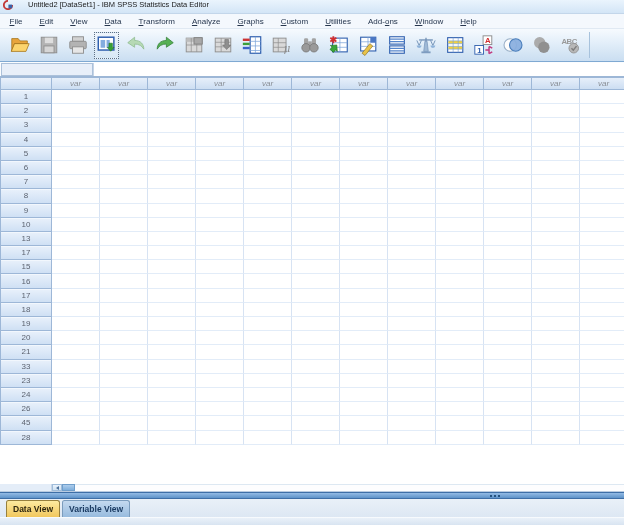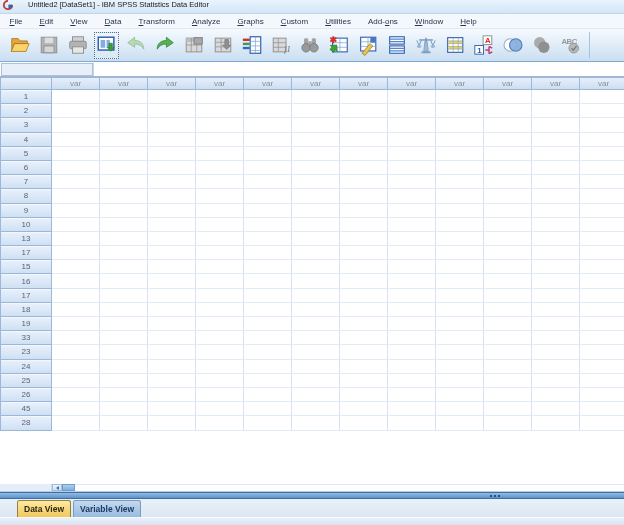--- a/index.html
+++ b/index.html
@@ -35,21 +35,21 @@
 
   
   .cellrefrow{height:15px;flex:0 0 15px;display:flex;align-items:center;background:#fbfdff;
     border-bottom:1px solid #9db7d6;box-sizing:border-box;}
   .cellref{width:92px;height:13px;flex:0 0 92px;margin-left:1px;box-sizing:border-box;
     background:#e8eff9;border:1px solid #acc1da;font-size:8px;}
   .celleditor{flex:1;height:13px;background:#ffffff;border-left:1px solid #c6d5e7;font-size:8px;}
 
   
   .grid{flex:0 0 407px;height:407px;overflow:hidden;background:#fff;}
-  .gridhead{display:flex;height:13px;}
+  .gridhead{display:flex;height:13px;font-style:italic;}
   .corner{width:52px;flex:0 0 52px;box-sizing:border-box;
     background:linear-gradient(#eaf1fb,#cddff3);
     border:1px solid #9db7d7;}
   .hcell{width:48px;flex:0 0 48px;box-sizing:border-box;display:flex;align-items:center;justify-content:center;
     background:linear-gradient(#e7effa,#ccdef2);
     border:1px solid #9db7d7;border-left:none;
     font-size:8px;color:#8a8f96;}
   .gridbody{height:394px;overflow:hidden;}
   .grow{display:flex;height:14.2px;}
   .rhead{width:52px;flex:0 0 52px;box-sizing:border-box;display:flex;align-items:center;justify-content:center;
@@ -73,21 +73,21 @@
   .hs-track{flex:1;background:#fdfdfe;border-top:1px solid #dde8f2;box-sizing:border-box;}
 
   
   .splitter{height:7px;flex:0 0 7px;position:relative;
     background:linear-gradient(#93bbe5,#5e92c8);
     border-top:1px solid #3e6ea6;border-bottom:1px solid #3e6ea6;box-sizing:border-box;}
   .grip{position:absolute;left:490px;top:1.5px;display:flex;gap:2px;}
   .grip i{width:2px;height:2px;background:#24517f;display:block;}
 
   
-  .tabsrow{height:18px;flex:0 0 18px;display:flex;align-items:flex-end;gap:2px;padding-left:17px;
+  .tabsrow{height:18px;flex:0 0 18px;display:flex;align-items:flex-end;gap:2px;padding-left:6px;
     background:linear-gradient(#e9f0f8,#dde7f3);box-sizing:border-box;}
   .tab{font-size:8.5px;font-weight:bold;padding:2.5px 6px 3.5px;border-radius:2.5px 2.5px 0 0;
     box-sizing:border-box;cursor:default;}
   .tab.active{background:linear-gradient(#fdeaa0,#f1c75d);border:1px solid #97803e;border-bottom:none;color:#2e2710;}
   .tab.inactive{background:linear-gradient(#c4d9ef,#97bbde);border:1px solid #7b9cbd;border-bottom:none;color:#1c3c63;margin-top:44px;}
 
   
   .statusbar{flex:1;background:linear-gradient(#eaf1f9,#d8e4f1);border-top:1px solid #f7fafd;box-sizing:border-box;}
 </style>
 </head>
@@ -545,20 +545,50 @@
           <div class="gcell"></div>
           <div class="gcell"></div>
           <div class="gcell"></div>
           <div class="gcell"></div>
           <div class="gcell"></div>
           <div class="gcell"></div>
           <div class="gcell"></div>
           <div class="gcell"></div>
         </div>
         <div class="grow">
+          <div class="rhead">20</div>
+          <div class="gcell"></div>
+          <div class="gcell"></div>
+          <div class="gcell"></div>
+          <div class="gcell"></div>
+          <div class="gcell"></div>
+          <div class="gcell"></div>
+          <div class="gcell"></div>
+          <div class="gcell"></div>
+          <div class="gcell"></div>
+          <div class="gcell"></div>
+          <div class="gcell"></div>
+          <div class="gcell"></div>
+        </div>
+        <div class="grow">
+          <div class="rhead">21</div>
+          <div class="gcell"></div>
+          <div class="gcell"></div>
+          <div class="gcell"></div>
+          <div class="gcell"></div>
+          <div class="gcell"></div>
+          <div class="gcell"></div>
+          <div class="gcell"></div>
+          <div class="gcell"></div>
+          <div class="gcell"></div>
+          <div class="gcell"></div>
+          <div class="gcell"></div>
+          <div class="gcell"></div>
+        </div>
+        <div class="grow">
           <div class="rhead">33</div>
           <div class="gcell"></div>
           <div class="gcell"></div>
           <div class="gcell"></div>
           <div class="gcell"></div>
           <div class="gcell"></div>
           <div class="gcell"></div>
           <div class="gcell"></div>
           <div class="gcell"></div>
           <div class="gcell"></div>
@@ -576,35 +606,20 @@
           <div class="gcell"></div>
           <div class="gcell"></div>
           <div class="gcell"></div>
           <div class="gcell"></div>
           <div class="gcell"></div>
           <div class="gcell"></div>
           <div class="gcell"></div>
         </div>
         <div class="grow">
           <div class="rhead">24</div>
-          <div class="gcell"></div>
-          <div class="gcell"></div>
-          <div class="gcell"></div>
-          <div class="gcell"></div>
-          <div class="gcell"></div>
-          <div class="gcell"></div>
-          <div class="gcell"></div>
-          <div class="gcell"></div>
-          <div class="gcell"></div>
-          <div class="gcell"></div>
-          <div class="gcell"></div>
-          <div class="gcell"></div>
-        </div>
-        <div class="grow">
-          <div class="rhead">25</div>
           <div class="gcell"></div>
           <div class="gcell"></div>
           <div class="gcell"></div>
           <div class="gcell"></div>
           <div class="gcell"></div>
           <div class="gcell"></div>
           <div class="gcell"></div>
           <div class="gcell"></div>
           <div class="gcell"></div>
           <div class="gcell"></div>

